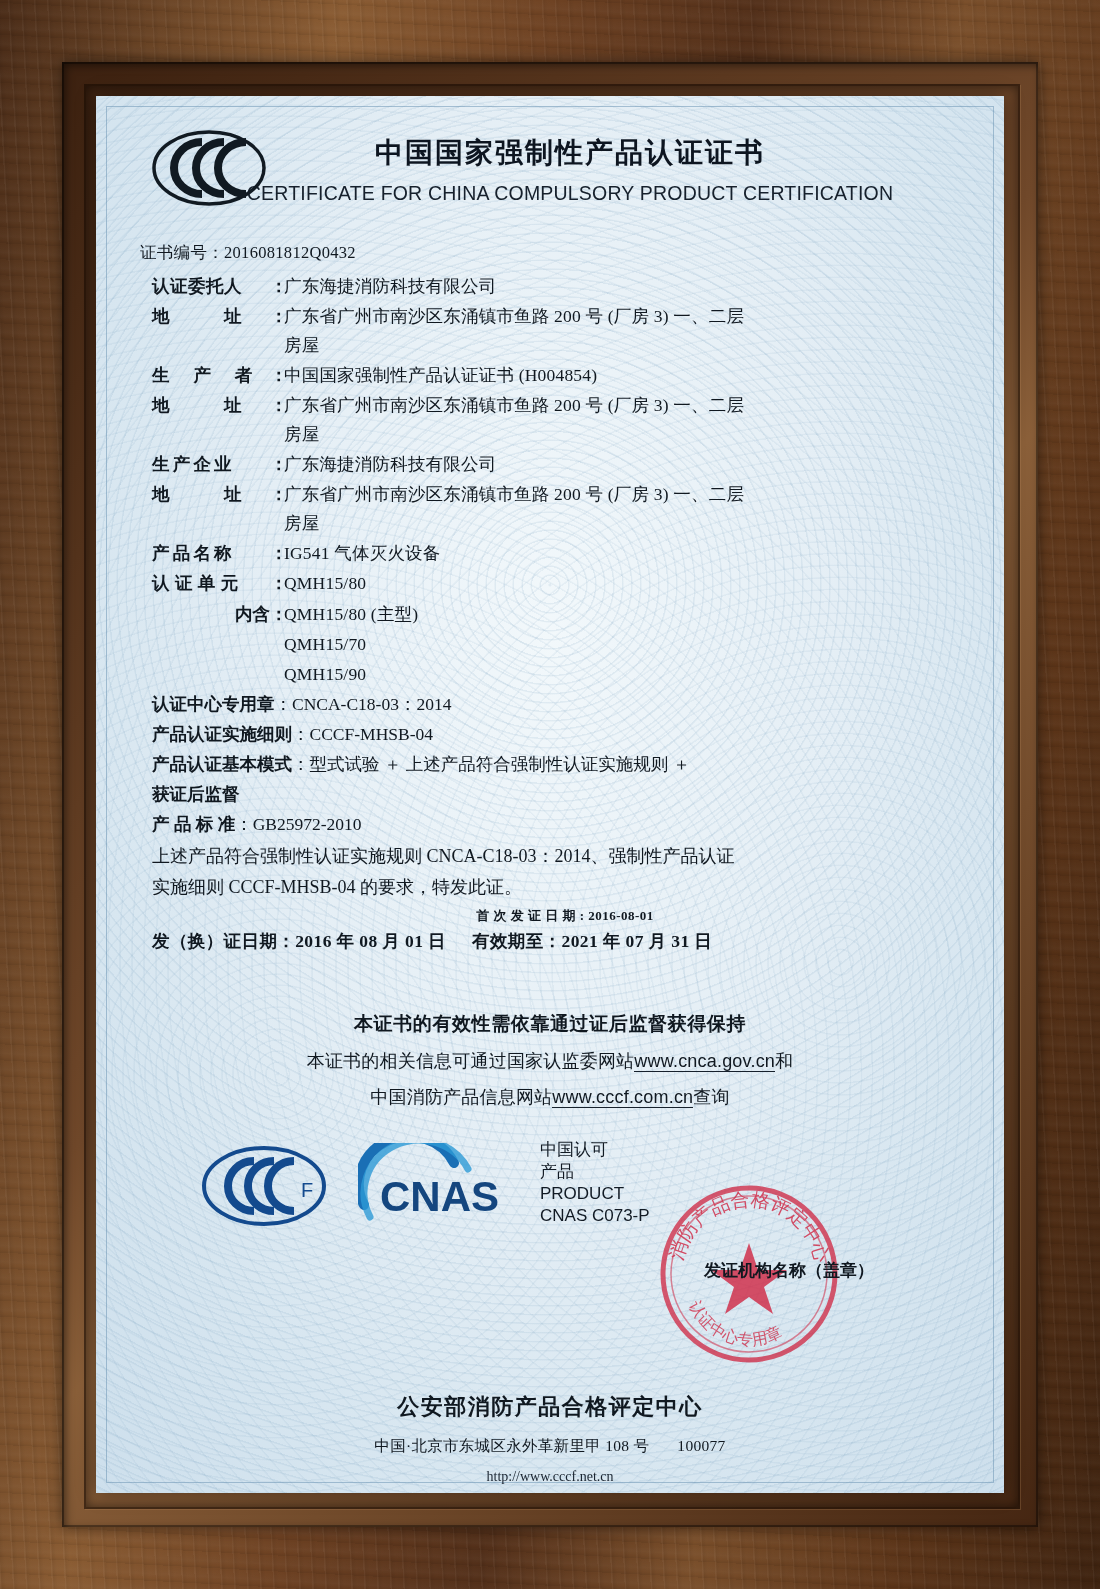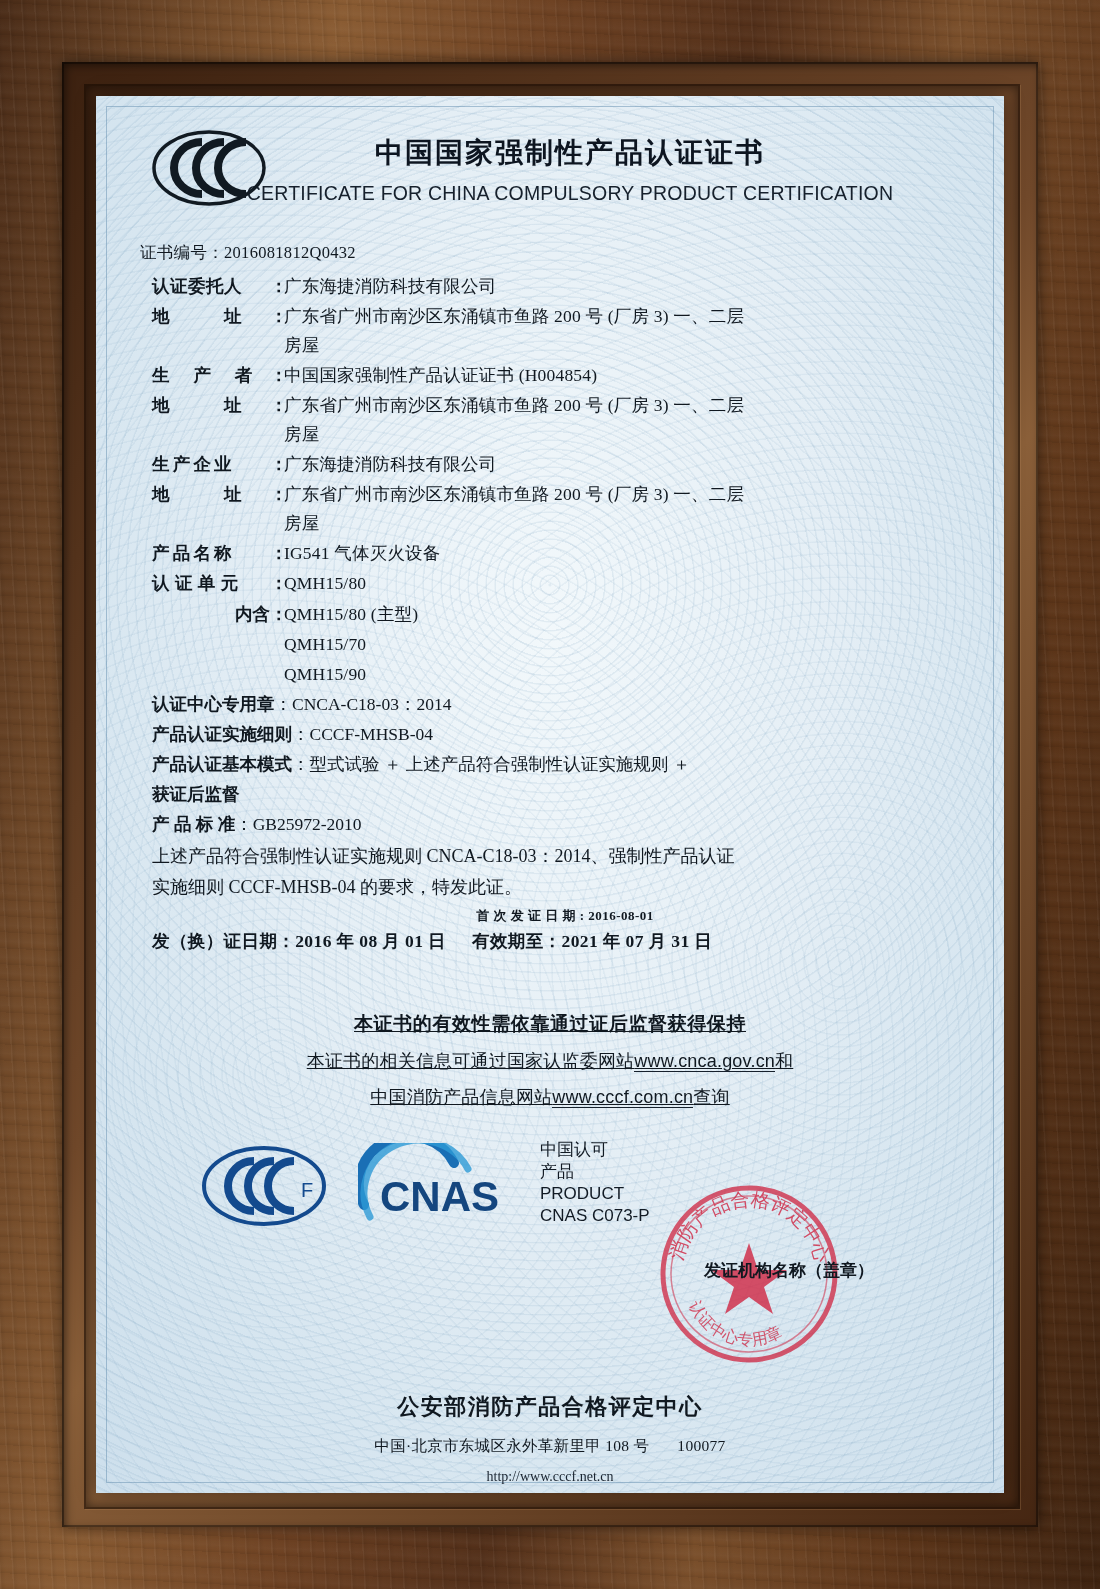--- a/index.html
+++ b/index.html
@@ -183,21 +183,20 @@
     margin-top: 4px;
     padding-left: 12px;
     letter-spacing: .4px;
   }
   .issue-dates .gap { display: inline-block; width: 26px; }
 
   
   .notes {
     margin-top: 58px;
     text-align: center;
-    text-decoration: underline;
   }
   .note1 {
     font-size: 19px;
     font-weight: bold;
     letter-spacing: .6px;
   }
   .note2, .note3 {
     font-size: 18px;
     margin-top: 12px;
     letter-spacing: .2px;

